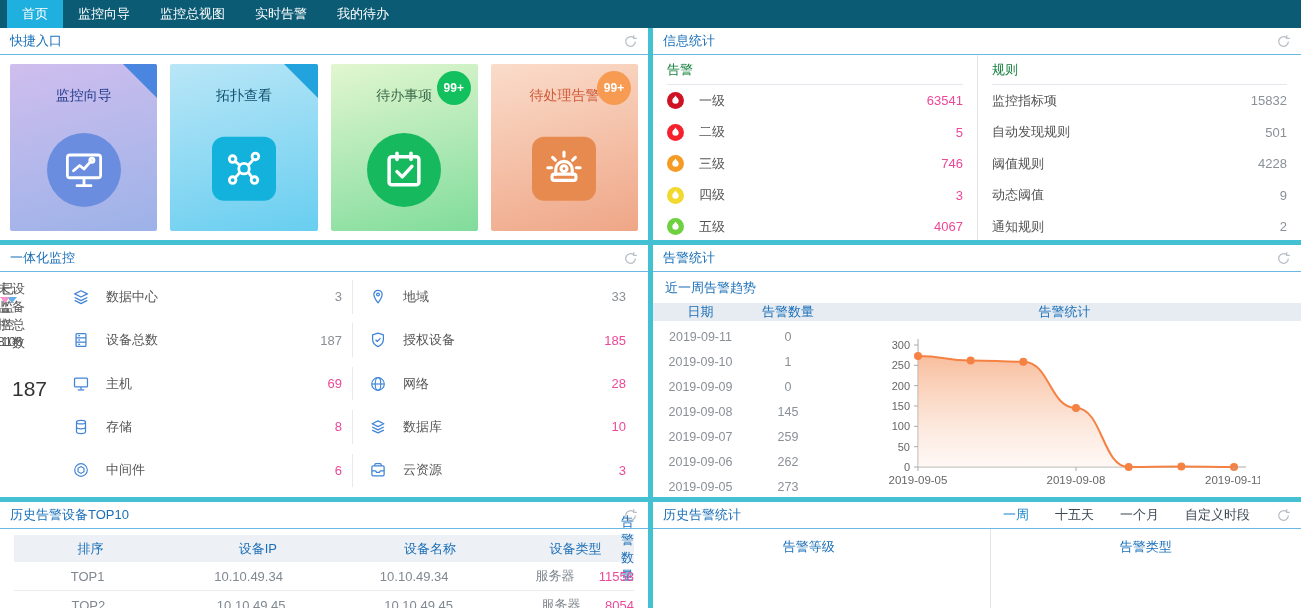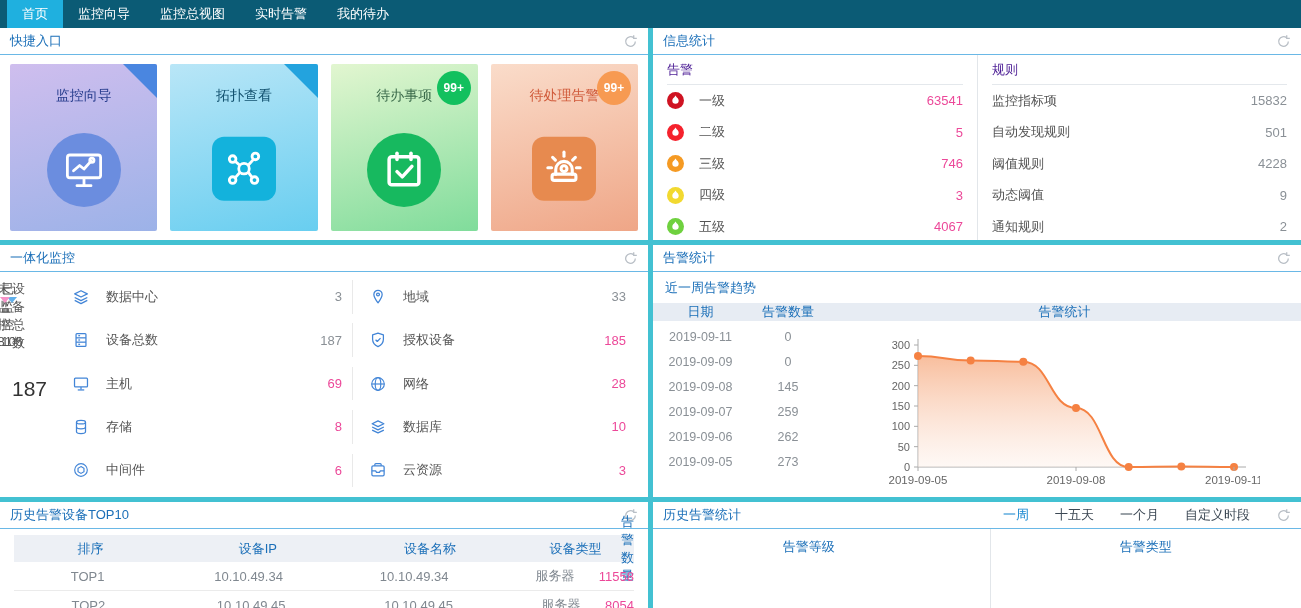--- a/index.html
+++ b/index.html
@@ -50,21 +50,21 @@
     display: flex; align-items: center; justify-content: center;
   }
   .ci-circle { width: 74px; height: 74px; border-radius: 50%; }
   .ci-square { width: 64px; height: 64px; border-radius: 12px; }
   .ci-0 { background: #6b8ddf; } .ci-1 { background: #13b2dc; }
   .ci-2 { background: #17b95f; } .ci-3 { background: #e78a4f; }
   
   .is-body { flex: 1; display: grid; grid-template-columns: 1fr 1fr; }
   .is-col { padding: 0 14px; }
   .is-col.right { border-left: 1px solid #e2e6ea; }
-  .is-col-head { height: 30px; line-height: 30px; color: #4c1d95; font-size: 13px; border-bottom: 1px solid #e4e8ec; }
+  .is-col-head { height: 30px; line-height: 30px; color: #15803d; font-size: 13px; border-bottom: 1px solid #e4e8ec; }
   .stat-row { display: flex; align-items: center; height: 31.5px; font-size: 13px; }
   .flame { width: 17px; height: 17px; margin-right: 15px; }
   .f0 { color: #cf1322; } .f1 { color: #f5222d; } .f2 { color: #f59a23; } .f3 { color: #f2d930; } .f4 { color: #6fd13f; }
   .stat-label { color: #555; }
   .stat-val { margin-left: auto; }
   .v-link { color: #ec4899; cursor: pointer; }
   .v-gray { color: #8a9096; }
   
   .im-body { flex: 1; display: flex; padding: 8px 12px 0; }
   .im-top { position: relative; height: 26px; font-size: 13px; color: #555; }
@@ -403,20 +403,24 @@
     <div class="as-thead">
       <span class="th-date">日期</span>
       <span class="th-count">告警数量</span>
       <span class="th-chart">告警统计</span>
     </div>
     <div class="as-body">
       <div class="as-rows">
         <div class="as-row">
             <span class="d">2019-09-11</span>
             <span class="c">0</span>
+          </div>
+        <div class="as-row">
+            <span class="d">2019-09-10</span>
+            <span class="c">1</span>
           </div>
         <div class="as-row">
             <span class="d">2019-09-09</span>
             <span class="c">0</span>
           </div>
         <div class="as-row">
             <span class="d">2019-09-08</span>
             <span class="c">145</span>
           </div>
         <div class="as-row">

